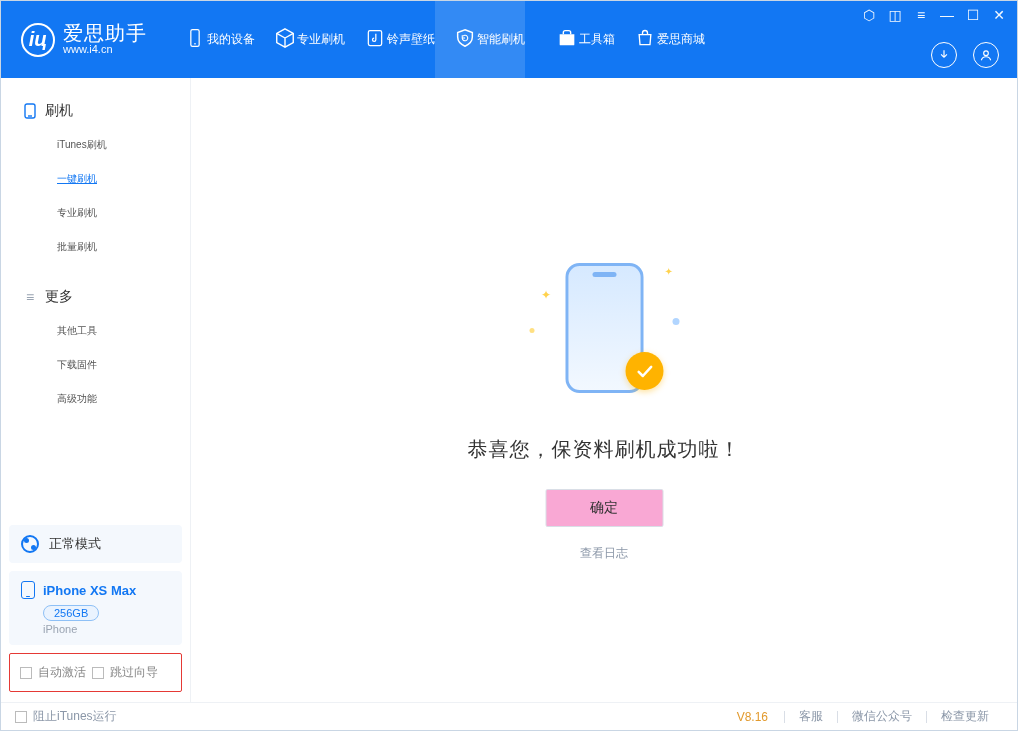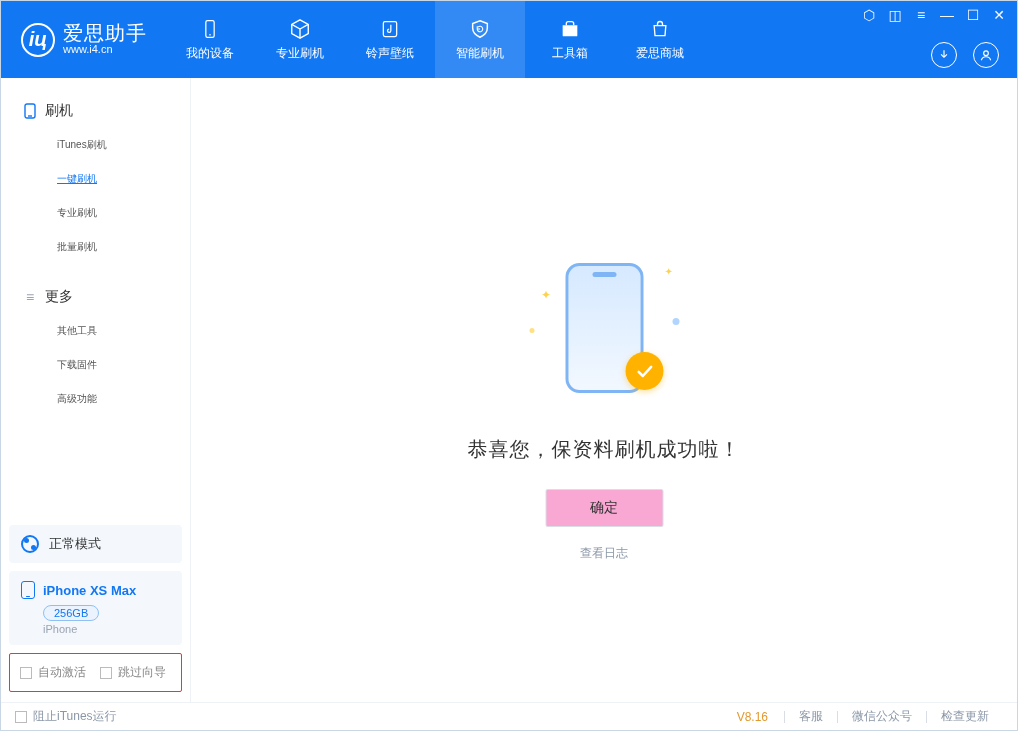--- a/index.html
+++ b/index.html
@@ -5,21 +5,21 @@
 * { margin: 0; padding: 0; box-sizing: border-box; font-family: "Microsoft YaHei", "PingFang SC", sans-serif; }
 body { background: #fff; width: 1018px; height: 731px; border: 1px solid #c9d6e4; overflow: hidden; }
 
 
 .header { height: 77px; background: linear-gradient(180deg,#1277f3 0%,#1277f3 100%); display: flex; align-items: stretch; color: #fff; position: relative; }
 .logo-block { display: flex; align-items: center; padding: 0 18px 0 20px; }
 .logo-mark { width: 34px; height: 34px; border: 2.5px solid #fff; border-radius: 50%; display: flex; align-items: center; justify-content: center; font-weight: 900; font-size: 20px; font-style: italic; margin-right: 8px; }
 .logo-text .t1 { font-size: 20px; font-weight: 500; letter-spacing: 1px; line-height: 1; }
 .logo-text .t2 { font-size: 11px; opacity: .95; line-height: 1.2; }
 .tabs { display: flex; height: 100%; }
-.tab { width: 90px; display: flex; flex-direction: column; align-items: center; justify-content: center; cursor: pointer; }
+.tab { width: 90px; display: flex; align-items: center; justify-content: flex-end; cursor: pointer; }
 .tab.active { background: rgba(255,255,255,.14); border-top: 2px solid #fff; padding-top: 0; margin-top: -2px; box-sizing: content-box; height: calc(100% - 0px); }
 .tab-ico { width: 24px; height: 24px; margin-bottom: 4px; display:flex;align-items:center;justify-content:center;}
 .tab-label { font-size: 12px; }
 .win-controls { position: absolute; top: 6px; right: 10px; display: flex; gap: 10px; font-size: 14px; opacity: .95; }
 .win-controls span { cursor: pointer; width: 16px; text-align: center; }
 .header-icons-right { position: absolute; bottom: 10px; right: 18px; display: flex; gap: 16px; }
 .header-icons-right .circ { width: 26px; height: 26px; border: 1.8px solid #fff; border-radius: 50%; display:flex;align-items:center;justify-content:center; cursor:pointer; }
 
 
 .body { display: flex; height: calc(100% - 77px - 28px); }
@@ -35,21 +35,21 @@
 .mode-card, .device-card { background: #f4f8fd; border-radius: 4px; padding: 10px 12px; margin-bottom: 8px; font-size: 13px; color: #333; }
 .mode-card { display:flex; align-items:center; gap:10px;}
 .mode-ico { width:18px;height:18px;border:2px solid #1277f3;border-radius:50%;position:relative;}
 .mode-ico::before,.mode-ico::after{content:"";position:absolute;width:5px;height:5px;background:#1277f3;border-radius:50%;}
 .mode-ico::before{top:1px;left:1px;} .mode-ico::after{bottom:1px;right:1px;}
 .device-card .dev-row{display:flex;align-items:center;gap:8px;font-weight:600;color:#1277f3;}
 .dev-ico{width:14px;height:18px;border:1.5px solid #1277f3;border-radius:3px;position:relative;}
 .dev-ico::after{content:"";position:absolute;bottom:1px;left:50%;transform:translateX(-50%);width:4px;height:1.5px;background:#1277f3;border-radius:1px;}
 .cap-pill{display:inline-block;margin:6px 0 2px 22px;padding:1px 10px;border:1px solid #8ec0f6;border-radius:10px;font-size:11px;color:#1277f3;background:#eaf3fe;}
 .dev-sub{margin-left:22px;font-size:11px;color:#9aa4b2;}
-.opts-box{border:1.5px solid #e53935;border-radius:2px;padding:10px 10px;margin:6px 0 2px 0;display:flex;gap:14px;}
+.opts-box{border:1.5px solid #e53935;border-radius:2px;padding:10px 10px;margin:6px 0 2px 0;display:flex;gap:6px;}
 .chk{display:flex;align-items:center;gap:6px;font-size:12px;color:#888;}
 .chk .box{width:12px;height:12px;border:1px solid #bbb;background:#fff;}
 
 
 .main{flex:1;position:relative;}
 .success-wrap{position:absolute;top:170px;left:50%;transform:translateX(-50%);display:flex;flex-direction:column;align-items:center;}
 .phone-illus{position:relative;width:150px;height:160px;display:flex;align-items:center;justify-content:center;}
 .phone{width:78px;height:130px;border:3px solid #7fb4f5;border-radius:14px;background:linear-gradient(180deg,#d6e9ff 0%,#f2f8ff 100%);position:relative;}
 .phone::before{content:"";position:absolute;top:6px;left:50%;transform:translateX(-50%);width:24px;height:5px;background:#7fb4f5;border-radius:3px;}
 .badge{position:absolute;right:16px;bottom:18px;width:38px;height:38px;background:#ffb300;border-radius:50%;display:flex;align-items:center;justify-content:center;box-shadow:0 2px 6px rgba(255,179,0,.4);}

